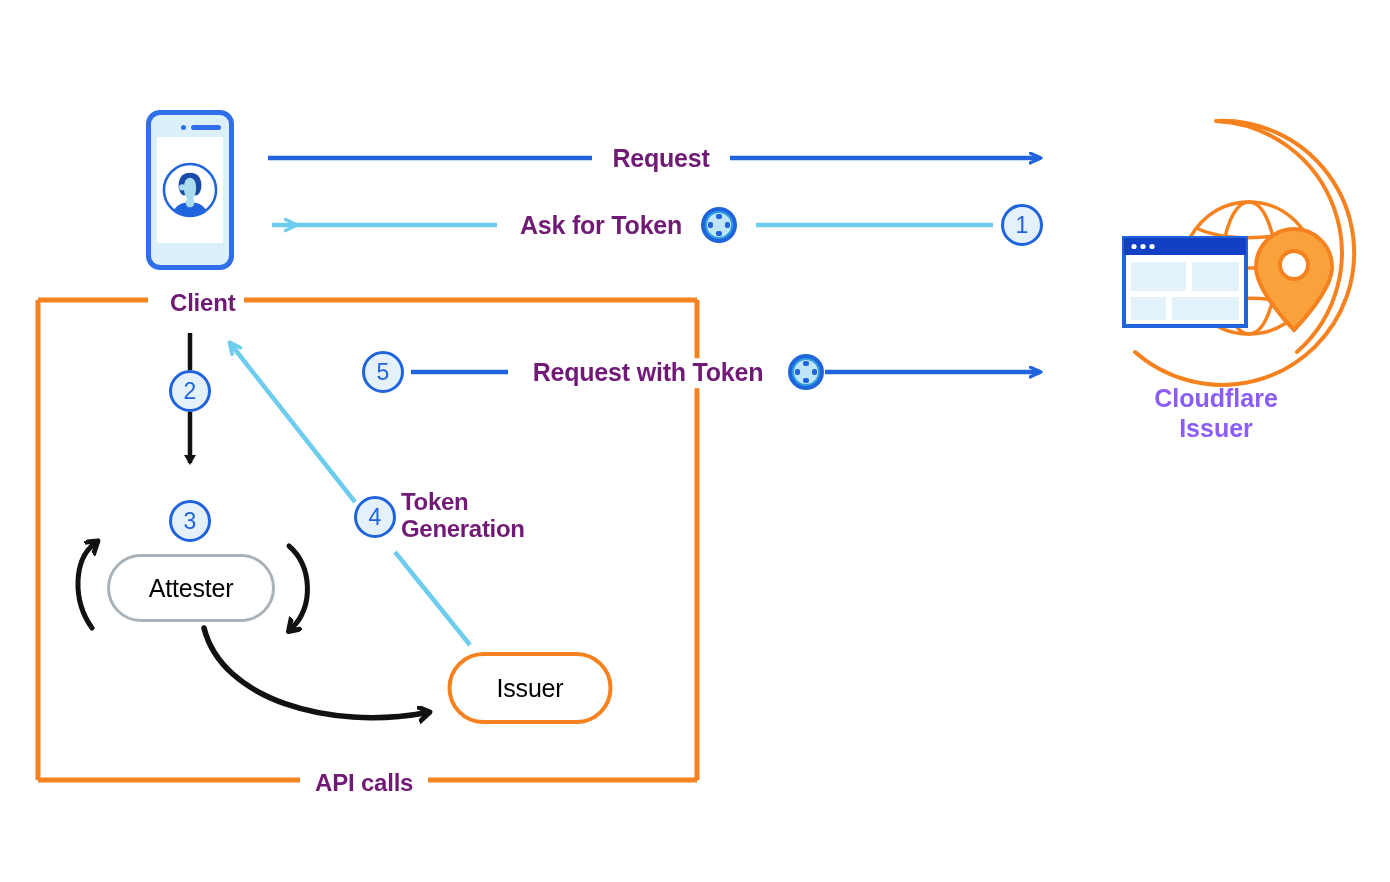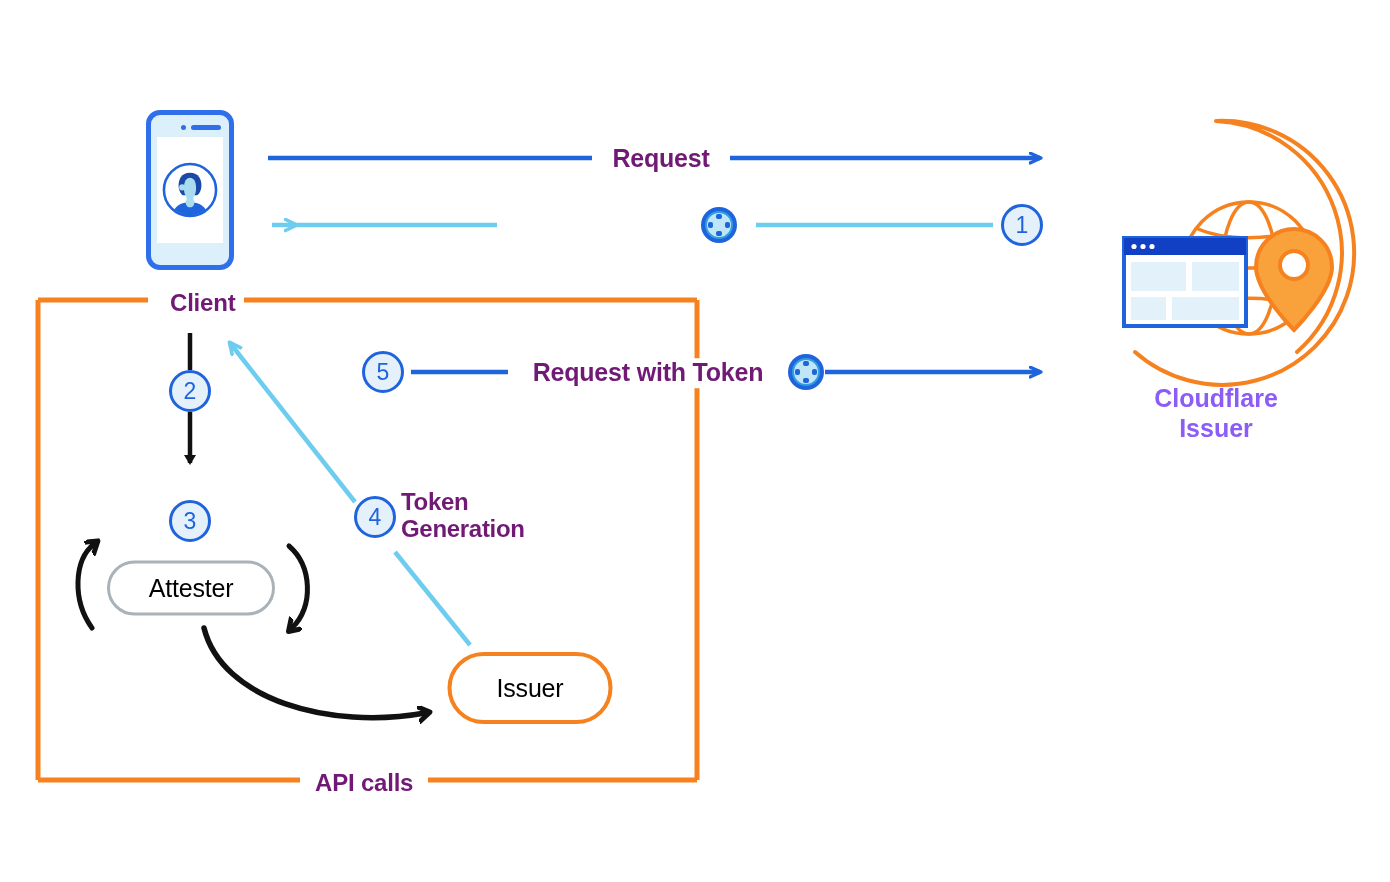--- a/index.html
+++ b/index.html
@@ -258,34 +258,35 @@
       </svg>
     </div>
   </div>
 
   <div class="lbl box-label" style="left:161px; top:289px;">Client</div>
 
   <div class="lbl box-label" style="left:306px; top:769px;">API calls</div>
 
   <div class="lbl flow-label lbl-centered" style="left:661px; top:159px;">Request</div>
 
+  <div class="lbl flow-label lbl-centered" style="left:601px; top:226px;">Ask for Token</div>
 
   <div class="lbl flow-label lbl-centered" style="left:648px; top:373px;">Request with Token</div>
 
   <div class="lbl step-label" style="left:401px; top:489px;">
     <div>Token</div>
     <div>Generation</div>
   </div>
 
   <div class="lbl origin-label" style="left:1216px; top:384px; transform:translateX(-50%); font-weight:bold;">
     <div>Cloudflare</div>
     <div>Issuer</div>
   </div>
 
-  <div class="pill pill-attester" style="left:191px; top:588px; width:168px; height:55px;">
+  <div class="pill pill-attester" style="left:191px; top:588px; width:168px; height:68px;">
     <span class="node-label">Attester</span>
   </div>
 
   <div class="pill pill-issuer" style="left:530px; top:688px; width:165px; height:72px;">
     <span class="node-label">Issuer</span>
   </div>
 
   <div class="num-badge" style="left:1022px; top:225px;">1</div>
   <div class="num-badge" style="left:190px; top:391px;">2</div>
   <div class="num-badge" style="left:190px; top:521px;">3</div>

